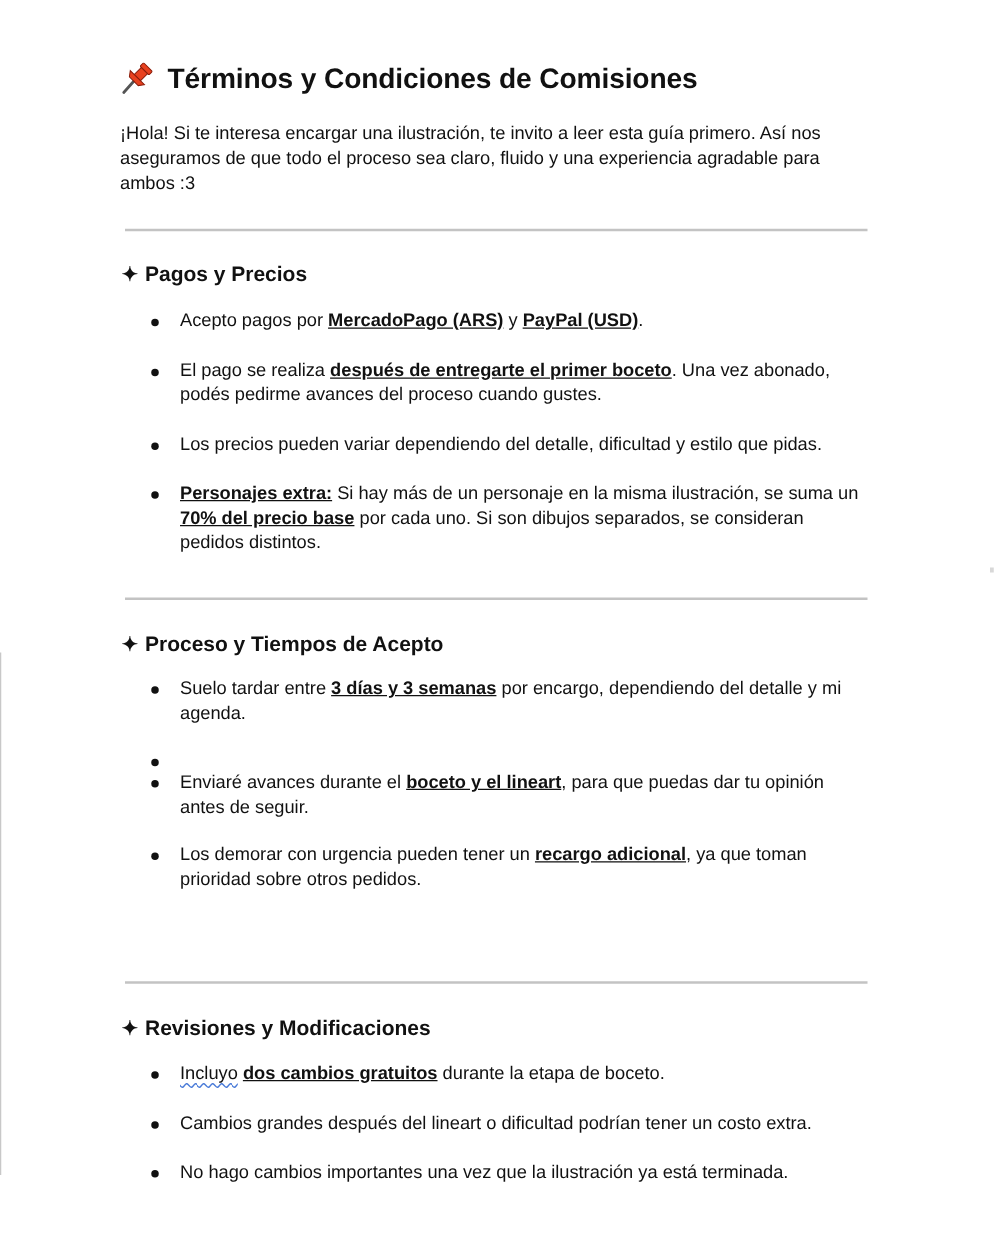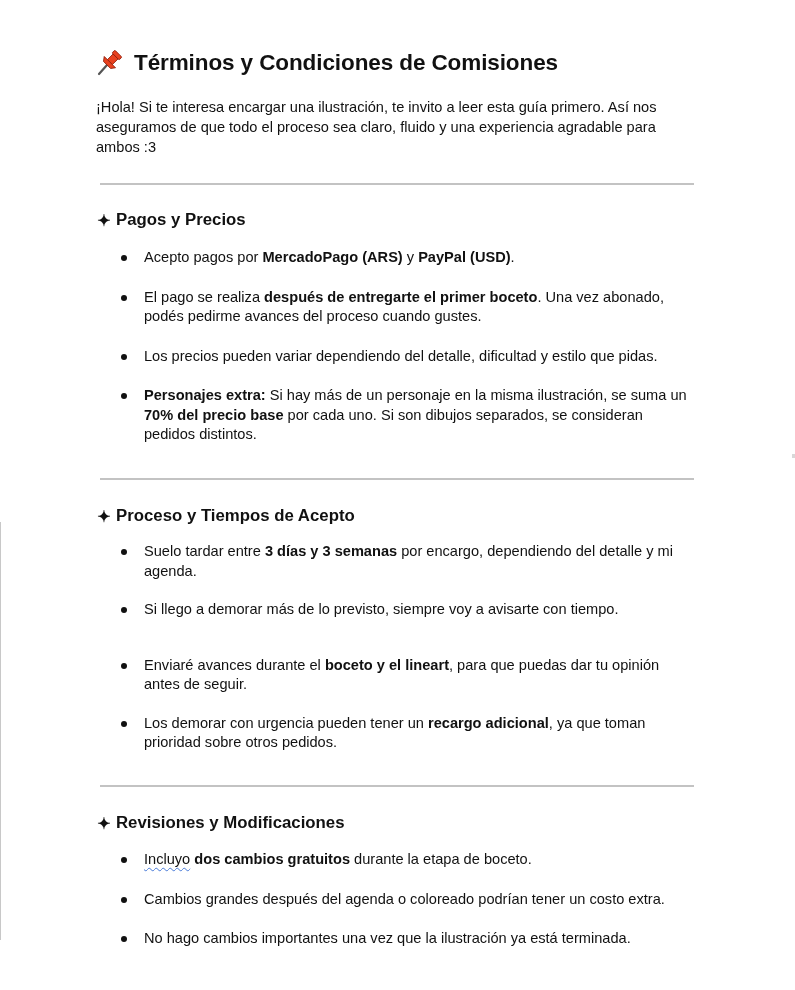--- a/index.html
+++ b/index.html
@@ -31,21 +31,21 @@
       display: flex; align-items: center;
     }
     .star { font-size: 16px; margin-right: 4px; width: 16px; display: inline-block; text-align: center; }
     ul.list { position: absolute; left: 0; margin: 0; padding: 0; list-style: none; width: 600px; }
     ul.list li {
       position: relative; padding-left: 48px; font-size: 14.6px; line-height: 19.5px; margin: 0;
     }
     ul.list li .dot {
       position: absolute; left: 25px; top: 7px; width: 6px; height: 6px; border-radius: 50%; background: #111;
     }
-    b { font-weight: bold; }
+    b { font-weight: bold; text-decoration: underline; }
     .spell { text-decoration: underline wavy #4a7bd8; text-decoration-thickness: 1px; text-underline-offset: 3px; }
   </style>
 </head>
 <body>
 
 <div class="left-edge"></div>
 <div class="right-mark"></div>
 
 <div class="page">
   <h1 class="title">
@@ -78,29 +78,29 @@
     </ul>
 
   <div class="hr" style="top:478px"></div>
 
   <h2 class="h2" style="top:506px">
     <span class="star">✦</span>
     <span>Proceso y Tiempos de Acepto</span>
   </h2>
   <ul class="list" style="top:542px">
       <li><span class="dot"></span><span>Suelo tardar entre </span><b>3 días y 3 semanas</b><span> por encargo, dependiendo del detalle y mi agenda.</span></li>
-      <li style="margin-top: 19px;"><span class="dot"></span><span>Si llego a demorar más de lo previsto, siempre voy a avisarte con tiempo.</span></li>
+      <li style="margin-top: 19px;"><span class="dot"></span></li>
       <li style="margin-top: 36px;"><span class="dot"></span><span>Enviaré avances durante el </span><b>boceto y el lineart</b><span>, para que puedas dar tu opinión antes de seguir.</span></li>
       <li style="margin-top: 19px;"><span class="dot"></span><span>Los demorar con urgencia pueden tener un </span><b>recargo adicional</b><span>, ya que toman prioridad sobre otros pedidos.</span></li>
     </ul>
 
   <div class="hr" style="top:785px"></div>
 
   <h2 class="h2" style="top:813px">
     <span class="star">✦</span>
     <span>Revisiones y Modificaciones</span>
   </h2>
   <ul class="list" style="top:850px">
       <li><span class="dot"></span><span class="spell">Incluyo</span><span> </span><b>dos cambios gratuitos</b><span> durante la etapa de boceto.</span></li>
-      <li style="margin-top: 20px;"><span class="dot"></span><span>Cambios grandes después del agenda o coloreado podrían tener un costo extra.</span></li>
+      <li style="margin-top: 20px;"><span class="dot"></span><span>Cambios grandes después del lineart o dificultad podrían tener un costo extra.</span></li>
       <li style="margin-top: 20px;"><span class="dot"></span><span>No hago cambios importantes una vez que la ilustración ya está terminada.</span></li>
     </ul>
 </div>
 
 </body></html>

